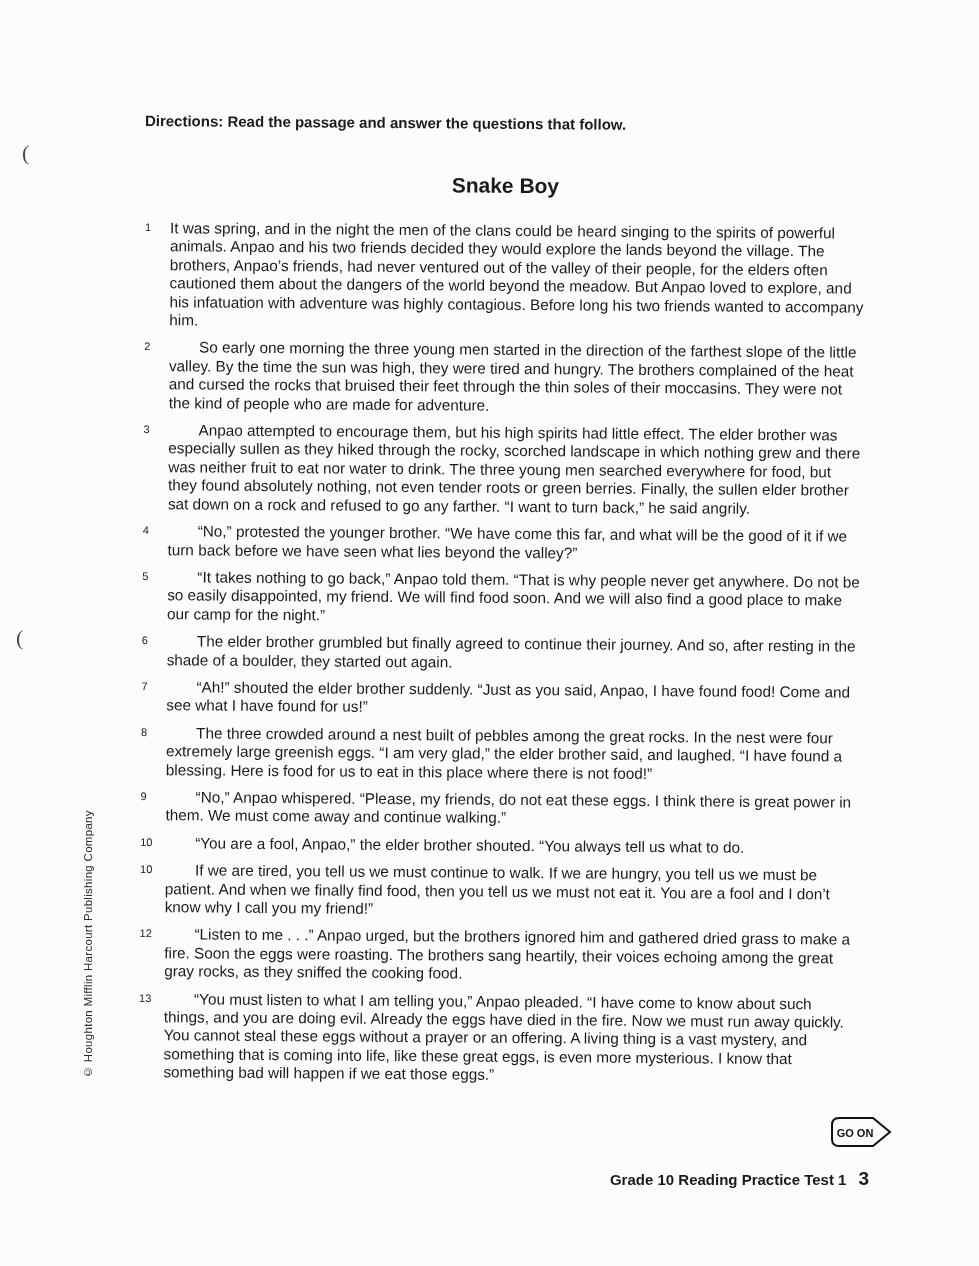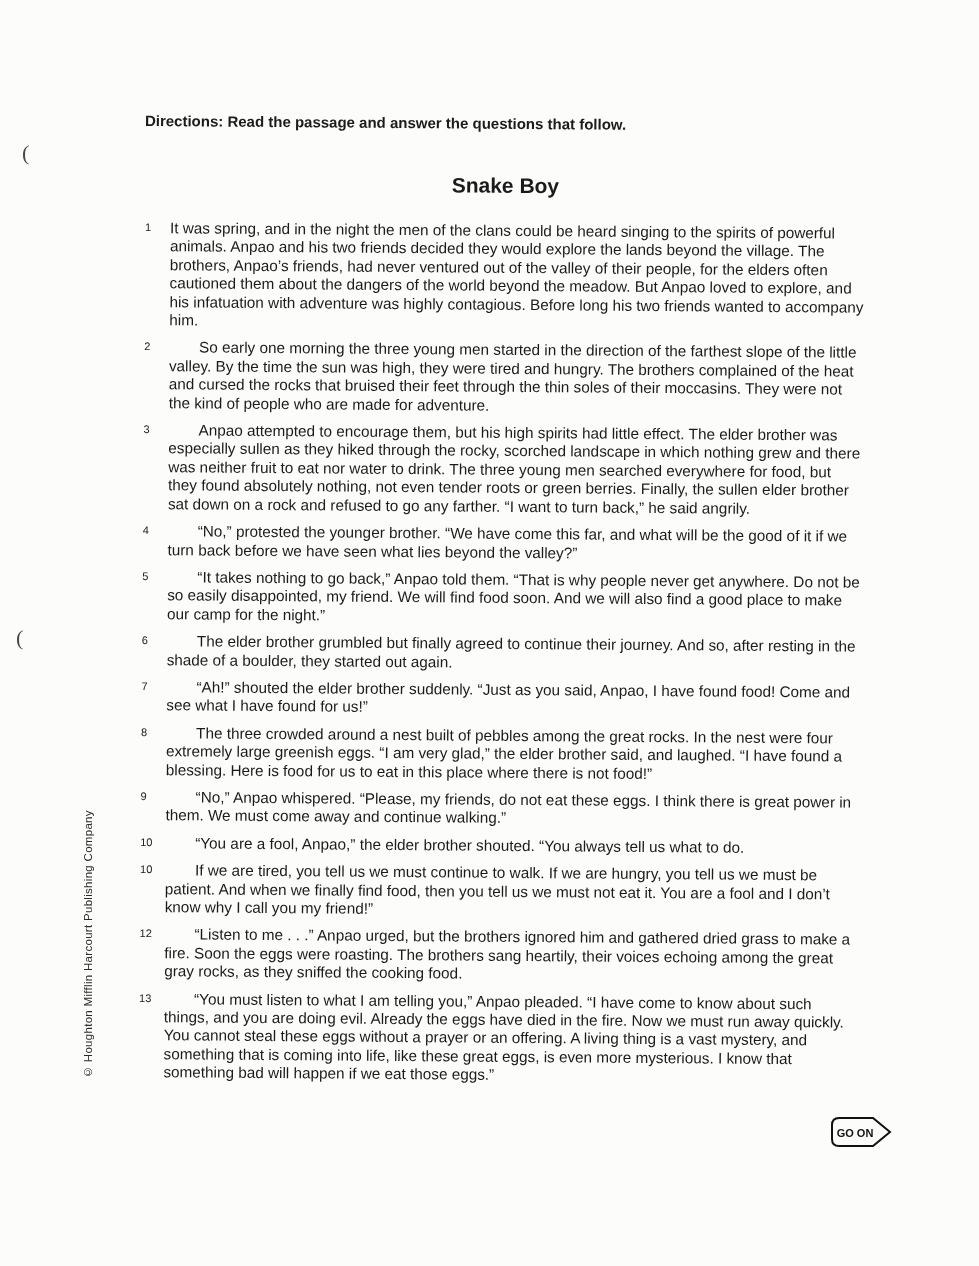--- a/index.html
+++ b/index.html
@@ -185,14 +185,17 @@
 </div>
   </div>
 
   <div class="goon">
     <svg width="66" height="38" viewBox="0 0 66 38">
       <path d="M11 4 Q4 4 4 11 L4 25 Q4 32 11 32 L45 32 L62 18 L45 4 Z" fill="none" stroke="#111" stroke-width="2"></path>
       <text x="27" y="22.5" text-anchor="middle">GO ON</text>
     </svg>
   </div>
 
+  <div class="footer-caption">
+    <span>Grade 10 Reading Practice Test 1</span><span class="pagenum">3</span>
+  </div>
 
 </div>
 
 </body></html>

